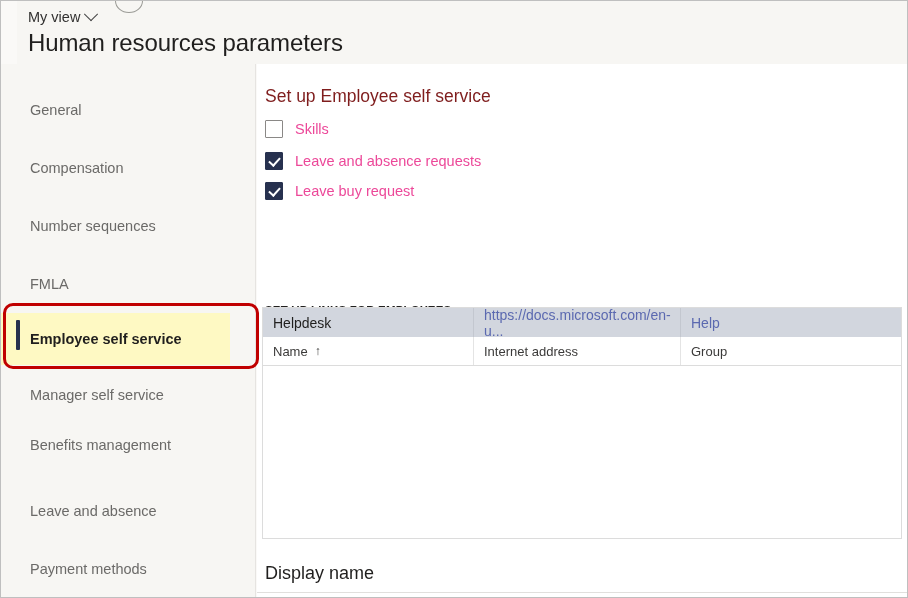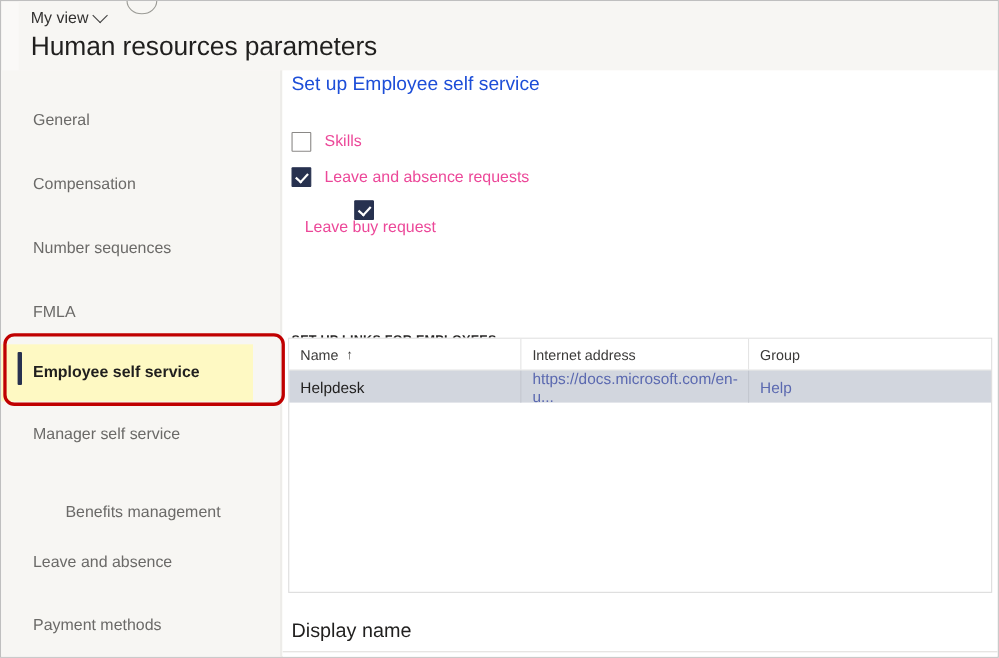--- a/index.html
+++ b/index.html
@@ -140,24 +140,24 @@
     position: absolute;
     left: 256px;
     top: 63px;
     width: 650px;
     height: 534px;
     background: #ffffff;
   }
   #section-title {
     position: absolute;
     left: 8px;
-    top: 2px;
+    top: 22px;
     font-size: 17.5px;
     font-weight: 400;
-    color: #1d4ed8;
+    color: #7f1d1d;
   }
 
   .checkbox-row {
     position: absolute;
     left: 8px;
     display: flex;
     align-items: center;
     cursor: pointer;
   }
   .cb {
@@ -426,21 +426,21 @@
 
     <div class="nav-item active" style="top:249px; height:52px;">
       <span class="accent"></span>
       <span class="nav-label">Employee self service</span>
     </div>
 
     <div class="nav-item" style="top:309px;">
       <span class="nav-label">Manager self service</span>
     </div>
 
-    <div class="nav-item" style="top:380px;justify-content:center;">
+    <div class="nav-item" style="top:359px;">
       <span class="nav-label">Benefits management</span>
     </div>
 
     <div class="nav-item" style="top:425px;">
       <span class="nav-label">Leave and absence</span>
     </div>
 
     <div class="nav-item" style="top:483px;">
       <span class="nav-label">Payment methods</span>
     </div>
@@ -455,21 +455,21 @@
     <div class="checkbox-row" style="top:56px;">
       <span class="cb"></span>
       <span class="cb-label">Skills</span>
     </div>
 
     <div class="checkbox-row" style="top:88px;">
       <span class="cb checked"></span>
       <span class="cb-label">Leave and absence requests</span>
     </div>
 
-    <div class="checkbox-row" style="top:118px;flex-direction:column;">
+    <div class="checkbox-row" style="top:118px;">
       <span class="cb checked"></span>
       <span class="cb-label">Leave buy request</span>
     </div>
 
 
     <div id="links-caption">SET UP LINKS FOR EMPLOYEES</div>
 
     <div id="toolbar">
 
       <div class="tb-btn">
@@ -488,38 +488,38 @@
         <span class="tb-ico icon-trash">
           <span class="handle"></span>
             <span class="lid"></span>
             <span class="body"></span>
         </span>
         <span class="tb-label">Delete</span>
       </div>
     </div>
 
     <div id="grid">
+
+      <div id="grid-row">
+        <div class="gc col-name">Helpdesk</div>
+        <div class="gc col-addr link">https://docs.microsoft.com/en-u...</div>
+        <div class="gc col-group link">Help</div>
+      </div>
 
       <div id="grid-head">
         <div class="gh col-name">
           <span>Name</span>
           <span class="sort-arrow">↑</span>
         </div>
         <div class="gh col-addr">
           <span>Internet address</span>
         </div>
         <div class="gh col-group">
           <span>Group</span>
         </div>
       </div>
-
-      <div id="grid-row">
-        <div class="gc col-name">Helpdesk</div>
-        <div class="gc col-addr link">https://docs.microsoft.com/en-u...</div>
-        <div class="gc col-group link">Help</div>
-      </div>
     </div>
 
     <div id="display-name-heading">Display name</div>
     <div id="bottom-rule"></div>
   </div>
 
 </div>
 
 </body></html>

